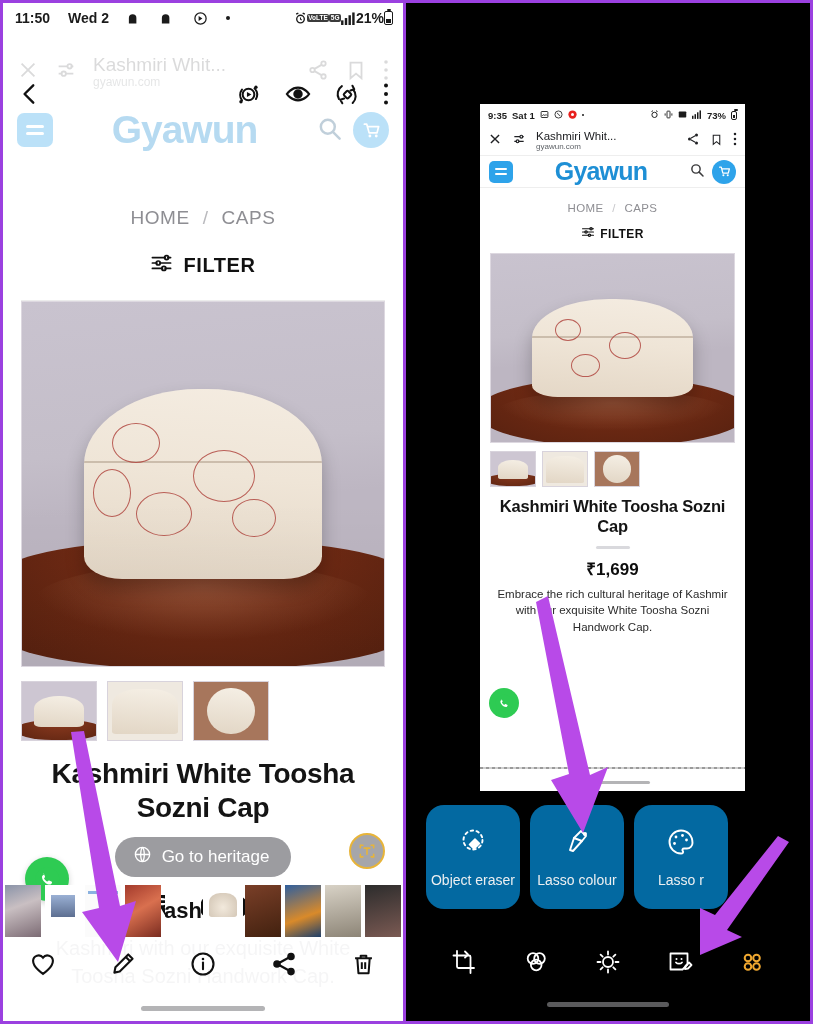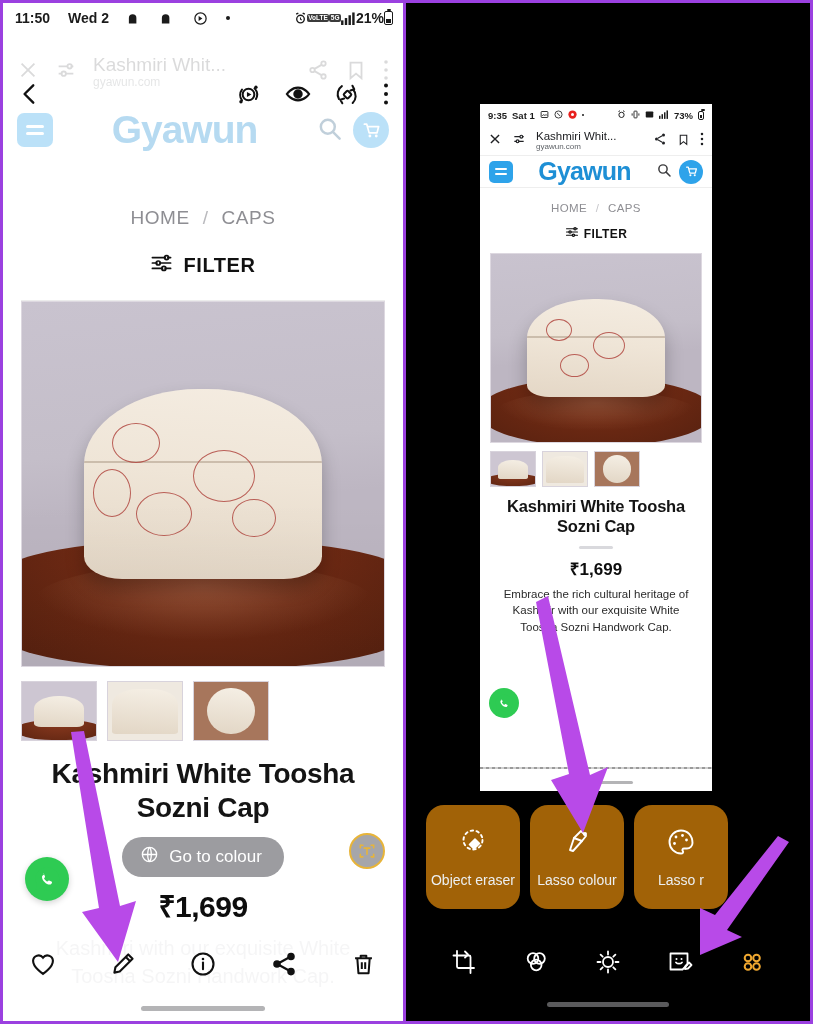--- a/index.html
+++ b/index.html
@@ -236,21 +236,21 @@
     width: 44px; height: 44px; border-radius:50%; background:#222225;
     display:flex; align-items:center; justify-content:center;
   }
   .editor-top .et-spacer { flex: 1; }
   .et-text { color:#5c5c60; font-size: 22px; margin-left: 16px; }
   .kebab-dots { display:flex; flex-direction:column; gap:4px; margin-left: 18px; }
   .kebab-dots i { width:4px; height:4px; border-radius:50%; background:#e6e6e8; display:block;}
 
   
   .shot {
-    position:absolute; left: 74px; top: 101px; width: 232px; height: 687px;
+    position:absolute; left: 74px; top: 101px; width: 265px; height: 687px;
     background:#fff; overflow:hidden;
   }
   .shot-status {
     height: 22px; display:flex; align-items:center; gap:5px; padding: 0 8px;
     font-size: 9.5px; color:#1b1b1b; font-weight:600;
   }
   .shot-status .ss-spacer{flex:1;}
   .shot-chrome {
     height: 30px; display:flex; align-items:center; padding: 0 8px; gap: 10px;
     border-bottom: 1px solid #eee;
@@ -286,21 +286,21 @@
   .shot-bottom-rule{ position:absolute; left:0; right:0; bottom: 22px; height:2px;
     background: repeating-linear-gradient(90deg,#9a9a9a 0 3px, #cfcfcf 3px 6px);}
   .shot-home { position:absolute; left:50%; transform:translateX(-50%); bottom: 7px;
     width: 74px; height: 3.5px; background:#b4b4b6; border-radius:2px;}
 
   
   .tool-row {
     position:absolute; left: 20px; bottom: 112px; display:flex; gap: 10px;
   }
   .tool-card {
-    width: 94px; height: 104px; background:#a16207; border-radius: 18px;
+    width: 94px; height: 104px; background:#0369a1; border-radius: 18px;
     display:flex; flex-direction:column; align-items:center; justify-content:center; gap:9px;
     flex: 0 0 auto;
   }
   .tool-label { color:#eceff1; font-size: 14px; text-align:center; line-height:1.15; }
 
   .bottom-icons {
     position:absolute; left:0; right:0; bottom: 36px; height: 42px;
     display:flex; align-items:center; justify-content:center; gap: 44px;
   }
   .r-home { position:absolute; left:50%; transform:translateX(-50%); bottom: 14px;
@@ -521,21 +521,21 @@
       <div class="prod-title">Kashmiri White Toosha Sozni Cap</div>
 
       <div class="goto-row">
         <div class="goto-btn">
           <span>
             <svg width="19" height="19" viewBox="0 0 24 24" fill="none" stroke="#fff" stroke-width="1.7">
               <circle cx="12" cy="12" r="9"></circle>
                 <path d="M3 12h18M12 3c3 3.4 3 14.6 0 18M12 3C9 6.4 9 17.6 12 21"></path>
             </svg>
           </span>
-          <span>Go to colour</span>
+          <span>Go to heritage</span>
         </div>
         <div class="lens-badge">
           <svg width="20" height="20" viewBox="0 0 24 24" fill="none" stroke="#e7b43a" stroke-width="1.9" stroke-linecap="round">
             <path d="M4 8V5h3M20 8V5h-3M4 16v3h3M20 16v3h-3"></path>
             <path d="M8.5 8.5h7M12 8.5V16"></path>
           </svg>
         </div>
       </div>
 
       <div class="price">₹1,699</div>
@@ -543,20 +543,33 @@
       <div class="desc">Kashmiri with our exquisite White Toosha Sozni Handwork Cap.</div>
     </div>
 
     <div class="wa-badge">
       <svg width="28" height="28" viewBox="0 0 24 24" fill="#fff">
         <path d="M12 2a10 10 0 0 0-8.6 15l-1.2 4.4 4.5-1.2A10 10 0 1 0 12 2z" fill="#2ecb53"></path>
         <path d="M8.6 7.3c.3 0 .6 0 .8.5l.9 2c.1.3 0 .5-.1.7l-.5.6c-.2.2-.2.4-.1.6.4.8 1.6 2 2.4 2.4.2.1.4.1.6-.1l.6-.6c.2-.2.4-.2.6-.1l2 .9c.5.2.5.5.5.8-.1 1-1 1.8-2 1.8-2.9 0-6.6-3.7-6.6-6.6 0-1 .8-1.9 1.9-1.9z" fill="#fff"></path>
       </svg>
     </div>
 
+    <div class="filmstrip">
+      <div class="film f-a"></div>
+      <div class="film f-b"></div>
+      <div class="film f-c"></div>
+      <div class="film f-d"></div>
+      <div class="film f-e">ash</div>
+      <div class="film f-f sel"></div>
+      <div class="film f-g"></div>
+      <div class="film f-h"></div>
+      <div class="film f-i"></div>
+      <div class="film f-j"></div>
+      <div class="film f-k"></div>
+    </div>
 
     <div class="action-bar">
       <span>
         <svg width="28" height="28" viewBox="0 0 24 24" fill="none" stroke="#111" stroke-width="1.8">
           <path d="M12 20.5S3.5 15 3.5 9.2A4.7 4.7 0 0 1 12 6.6a4.7 4.7 0 0 1 8.5 2.6c0 5.8-8.5 11.3-8.5 11.3z"></path>
         </svg>
       </span>
       <span>
         <svg width="28" height="28" viewBox="0 0 24 24" fill="none" stroke="#111" stroke-width="1.8" stroke-linejoin="round">
           <path d="M16.5 3.8l3.7 3.7-11 11-4.6.9.9-4.6z"></path>

